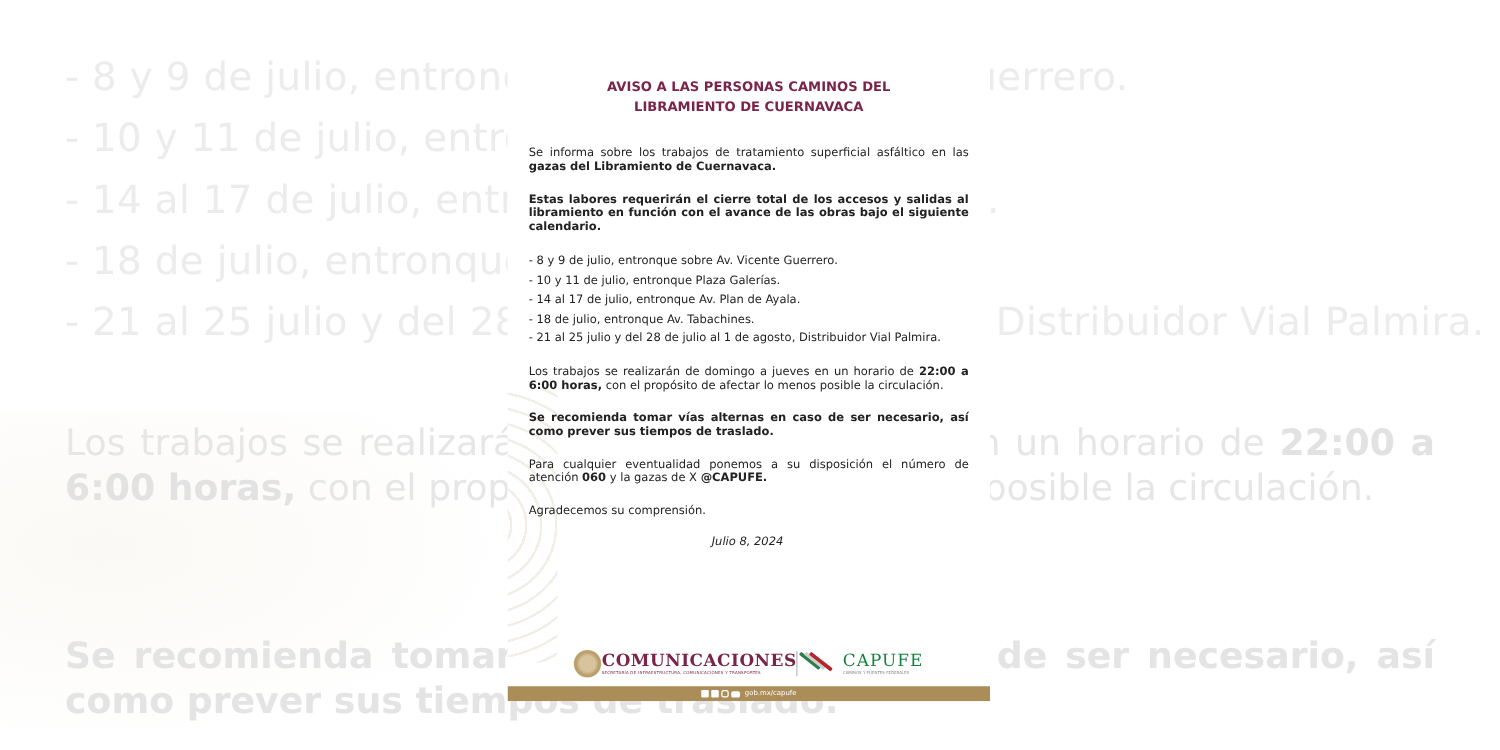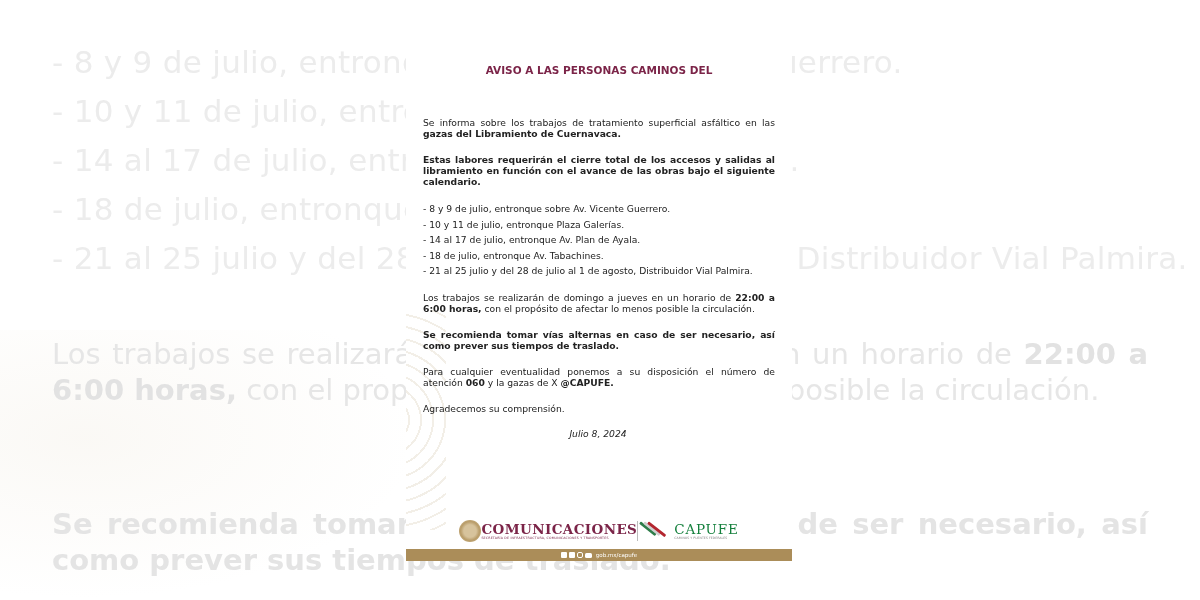--- a/index.html
+++ b/index.html
@@ -64,20 +64,21 @@
     <span>Los trabajos se realizarán de domingo a jueves en un horario de </span><b>22:00 a 6:00 horas,</b><span> con el propósito de afectar lo menos posible la circulación.</span>
   </div>
   <div class="bg-para" style="top:506px;font-weight:700;color:#e4e4e4">Se recomienda tomar vías alternas en caso de ser necesario, así como prever sus tiempos de traslado.</div>
 </div>
 
 <div class="card">
   <div class="card-watermark"></div>
 
   <div class="title">
     <div>AVISO A LAS PERSONAS CAMINOS DEL</div>
+    <div>LIBRAMIENTO DE CUERNAVACA</div>
   </div>
 
   <div class="body">
     <p class="p">
       <span>Se informa sobre los trabajos de tratamiento superficial asfáltico en las </span><b>gazas del Libramiento de Cuernavaca.</b>
     </p>
     <p class="p gap-l" style="font-weight:700">Estas labores requerirán el cierre total de los accesos y salidas al libramiento en función con el avance de las obras bajo el siguiente calendario.</p>
 
     <ul class="list">
       <li>- 8 y 9 de julio, entronque sobre Av. Vicente Guerrero.</li>

